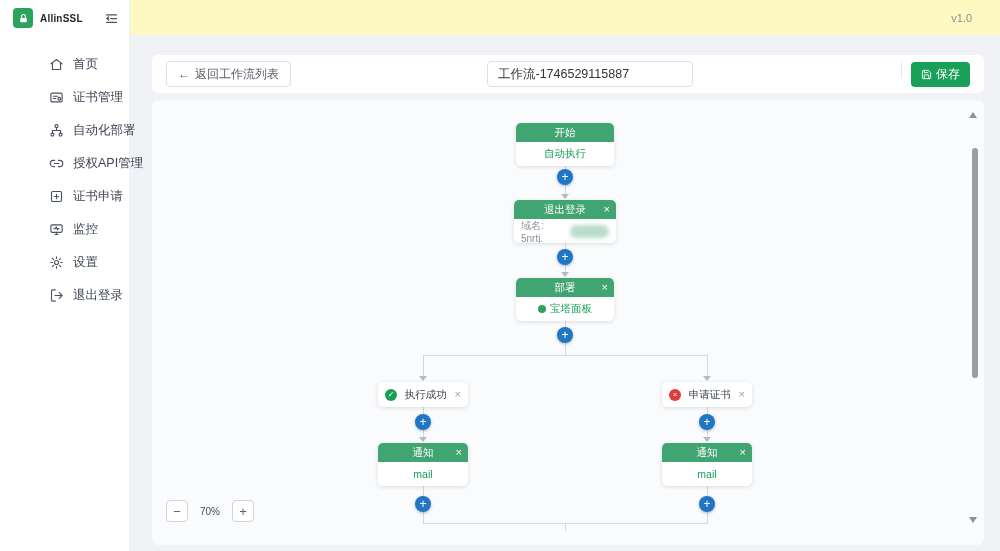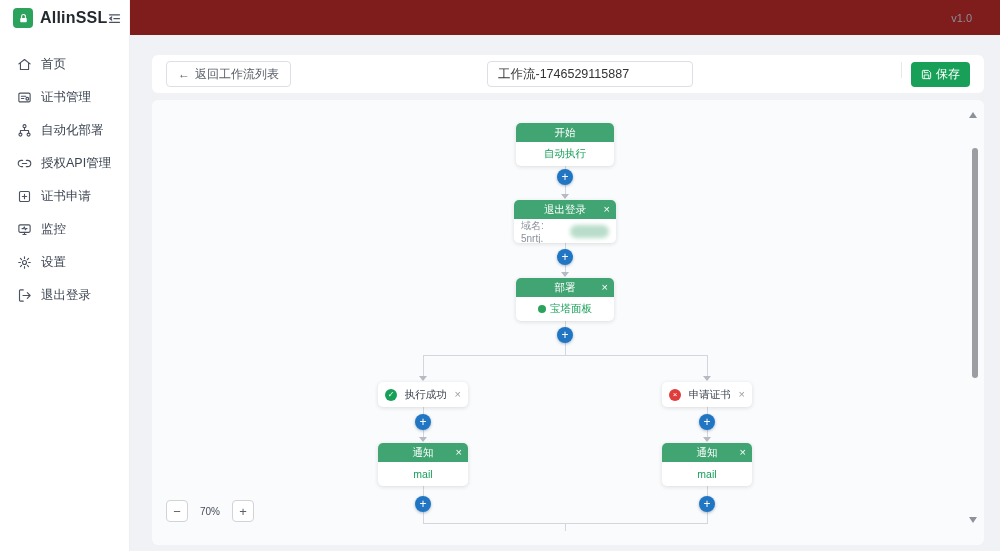--- a/index.html
+++ b/index.html
@@ -5,29 +5,29 @@
   * { margin:0; padding:0; box-sizing:border-box; }
   html,body { width:1000px; height:551px; overflow:hidden;
     font-family:"Liberation Sans","DejaVu Sans",sans-serif; background:#f0f2f5; }
 
   
   .sidebar { position:absolute; left:0; top:0; width:130px; height:551px;
     background:#fff; border-right:1px solid #edf0f3; z-index:5; }
   .logo-row { height:36px; display:flex; align-items:center; padding:0 10px 0 13px; }
   .logo-badge { width:20px; height:20px; border-radius:4px; background:#2ba35c;
     display:flex; align-items:center; justify-content:center; flex:0 0 auto; }
-  .logo-title { font-size:16px; font-weight:bold; color:#24292f; margin-left:7px; letter-spacing:.2px; }
+  .logo-title { font-size:10px; font-weight:bold; color:#24292f; margin-left:7px; letter-spacing:.2px; }
   .collapse-btn { margin-left:auto; cursor:pointer; display:flex; align-items:center; }
-  .menu { padding-top:12px; }
+  .menu { padding-top:12px;margin-left:32px; }
   .menu-item { display:flex; align-items:center; gap:9px; height:33px; padding:0 10px 0 17px;
     font-size:12.5px; color:#3e4653; cursor:pointer; white-space:nowrap; }
   .menu-item svg { flex:0 0 auto; }
 
   
-  .topbar { position:absolute; left:130px; top:0; width:870px; height:36px; background:#7f1d1d;
+  .topbar { position:absolute; left:130px; top:0; width:870px; height:36px; background:#fef9c3;
     border-bottom:1px solid #f0f1f3; display:flex; align-items:center; justify-content:flex-end;
     padding-right:28px; }
   .version { font-size:11px; color:#8a8f99; }
 
   
   .main { position:absolute; left:130px; top:36px; width:870px; height:515px; background:#f0f2f5; }
 
   .wf-header { position:absolute; left:22px; top:19px; right:16px; height:38px; background:#fff;
     border-radius:6px; display:flex; align-items:center; padding:0 14px; }
   .back-btn { display:flex; align-items:center; gap:5px; border:1px solid #dcdfe6; border-radius:4px;

